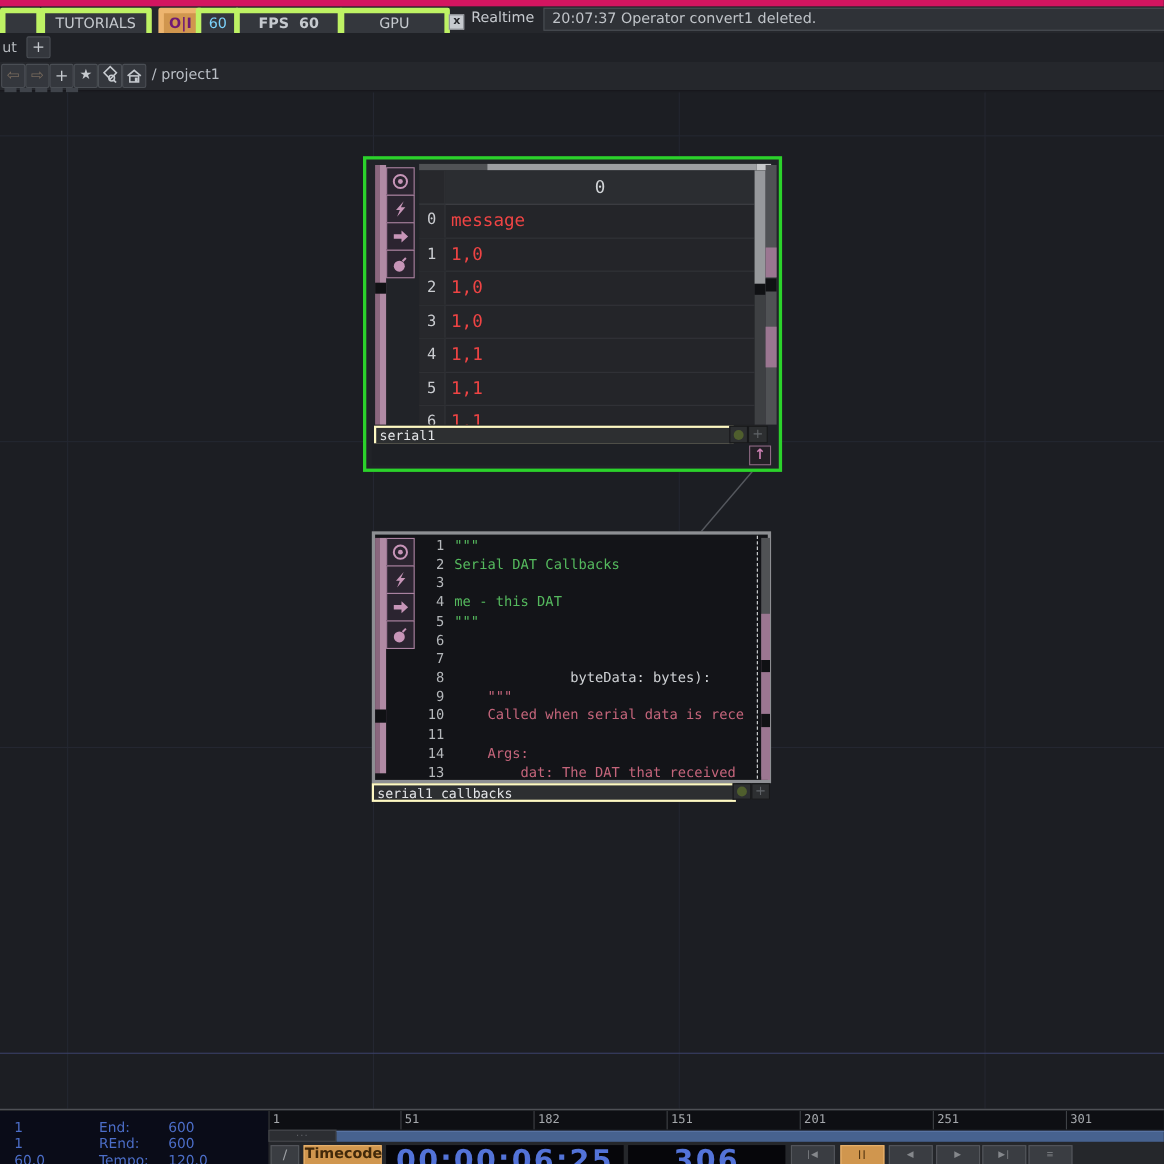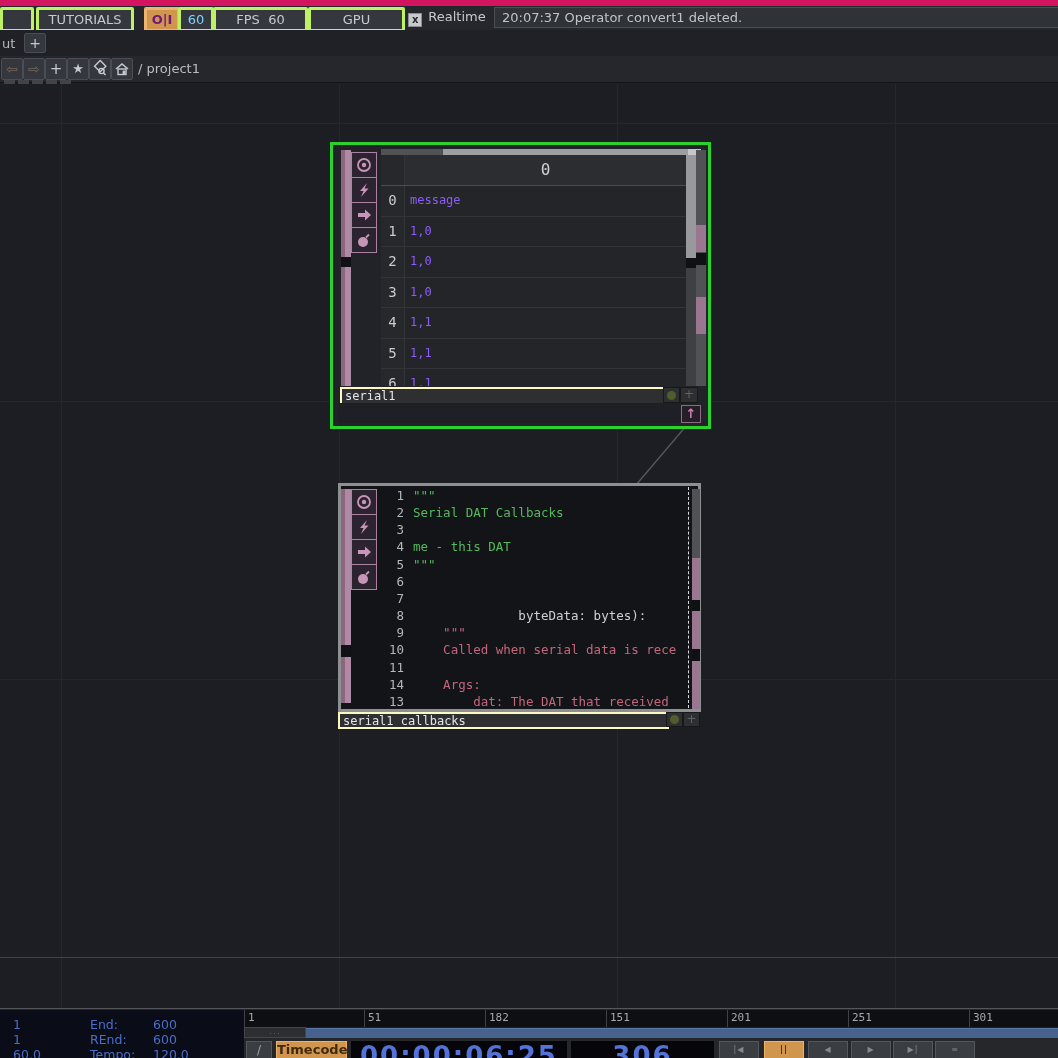--- a/index.html
+++ b/index.html
@@ -1,21 +1,21 @@
 <!DOCTYPE html>
 <html><head>
 <meta charset="utf-8">
 <style>
   html,body{margin:0;padding:0;width:1058px;height:1058px;overflow:hidden;background:#1c1e23;
     font-family:"DejaVu Sans",sans-serif;-webkit-font-smoothing:antialiased;}
   .abs{position:absolute;}
   
   #magenta-strip{left:0;top:0;width:1058px;height:6px;background:#d31560;}
   #menubar{left:0;top:6px;width:1058px;height:24px;background:#25272c;border-bottom:1px solid #141519;}
-  .mseg{position:absolute;top:1px;height:19px;background:#34373d;border:3px solid #bef264;border-radius:2px;
+  .mseg{position:absolute;top:1px;height:19px;background:#34373d;border:5px solid #bef264;border-radius:2px;
     color:#c6cacf;font-size:13px;line-height:19px;text-align:center;}
   .mseg.dim{color:#7dd3fc;}
   .mseg.orange{background:#d0964e;border-color:#edb56f;color:#701a75;font-weight:bold;}
   #status-box{position:absolute;top:1px;left:494px;width:560px;height:19px;background:#2f3237;border:1px solid #4a4e54;
     color:#c0c4c9;font-size:13px;line-height:19px;padding-left:7px;white-space:nowrap;overflow:hidden;}
   .chk{display:inline-block;width:12px;height:12px;background:#c6cacf;border:1px solid #8a8e94;color:#26282c;
     font-size:10px;line-height:12px;text-align:center;vertical-align:-2px;margin-right:6px;font-weight:bold;}
   #tabbar{left:0;top:30px;width:1058px;height:26px;background:#1f2126;}
   #tab-partial{position:absolute;left:2px;top:6px;color:#b4b8bd;font-size:13px;}
   .sqbtn{position:absolute;background:#34373d;border:1px solid #4a4e54;border-radius:2px;color:#c6cacf;
@@ -44,21 +44,21 @@
   .dotbox{background:#2d2f31;border:1px solid #17181a;}
   .dot{position:absolute;left:3px;top:3px;width:9px;height:9px;border-radius:50%;background:#4f5e2d;}
   .plusbox{background:#2d2f31;border:1px solid #17181a;color:#606468;font-size:12px;line-height:13px;text-align:center;}
   
   #dat-table{left:381px;top:155px;width:305px;height:231px;background:#242529;overflow:hidden;
     font-family:"DejaVu Sans Mono",monospace;}
   .trow{display:flex;height:29.5px;border-bottom:1px solid #323438;}
   .thead{height:30px;border-bottom:1px solid #4b4d51;}
   .tnum{width:23px;background:#27282c;color:#caccd0;font-size:14px;line-height:29px;text-align:center;flex:none;
     border-right:1px solid #323438;}
-  .tval{flex:1;color:#8b5cf6;font-size:12px;line-height:28px;padding-left:5px;white-space:nowrap;overflow:hidden;}
+  .tval{flex:1;color:#ef4444;font-size:16px;line-height:28px;padding-left:5px;white-space:nowrap;overflow:hidden;}
   .thval{flex:1;color:#d0d3d6;font-size:16px;line-height:30px;text-align:center;background:#2b2d31;}
   
   #cb-frame{left:338px;top:483px;width:357px;height:223px;border:3px solid #8d8f93;background:#131418;}
   #code-area{left:378px;top:487px;width:310px;height:221px;overflow:hidden;
     font-family:"DejaVu Sans Mono",monospace;font-size:12.5px;line-height:17.15px;
     border-right:1px dashed #d8dadb;}
   .cl{display:flex;white-space:pre;}
   .ln{width:26px;text-align:right;color:#b4b7ba;flex:none;margin-right:9px;}
   .ct{white-space:pre;}
   .c-green{color:#55b95e;}
@@ -91,21 +91,21 @@
 </head>
 <body>
 
 <div class="abs" id="magenta-strip"></div>
 
 <div class="abs" id="menubar">
   <div class="mseg" style="left:0;width:28px;"></div>
   <div class="mseg" style="left:36px;width:92px;">TUTORIALS</div>
   <div class="mseg orange" style="left:144px;width:30px;">O|I</div>
   <div class="mseg dim" style="left:178px;width:30px;">60</div>
-  <div class="mseg" style="left:213px;width:89px;white-space:pre;">FPS  60</div>
+  <div class="mseg" style="left:213px;width:89px;white-space:pre;font-weight:bold;">FPS  60</div>
   <div class="mseg" style="left:308px;width:91px;">GPU</div>
   <div class="mseg" style="left:404px;width:86px;background:none;border:none;">
     <span class="chk">x</span><span>Realtime</span>
   </div>
   <div id="status-box">20:07:37 Operator convert1 deleted.</div>
 </div>
 
 <div class="abs" id="tabbar">
   <span id="tab-partial">ut</span>
   <div class="sqbtn" style="left:24px;top:3px;width:20px;height:18px;font-size:14px;line-height:18px;">+</div>

